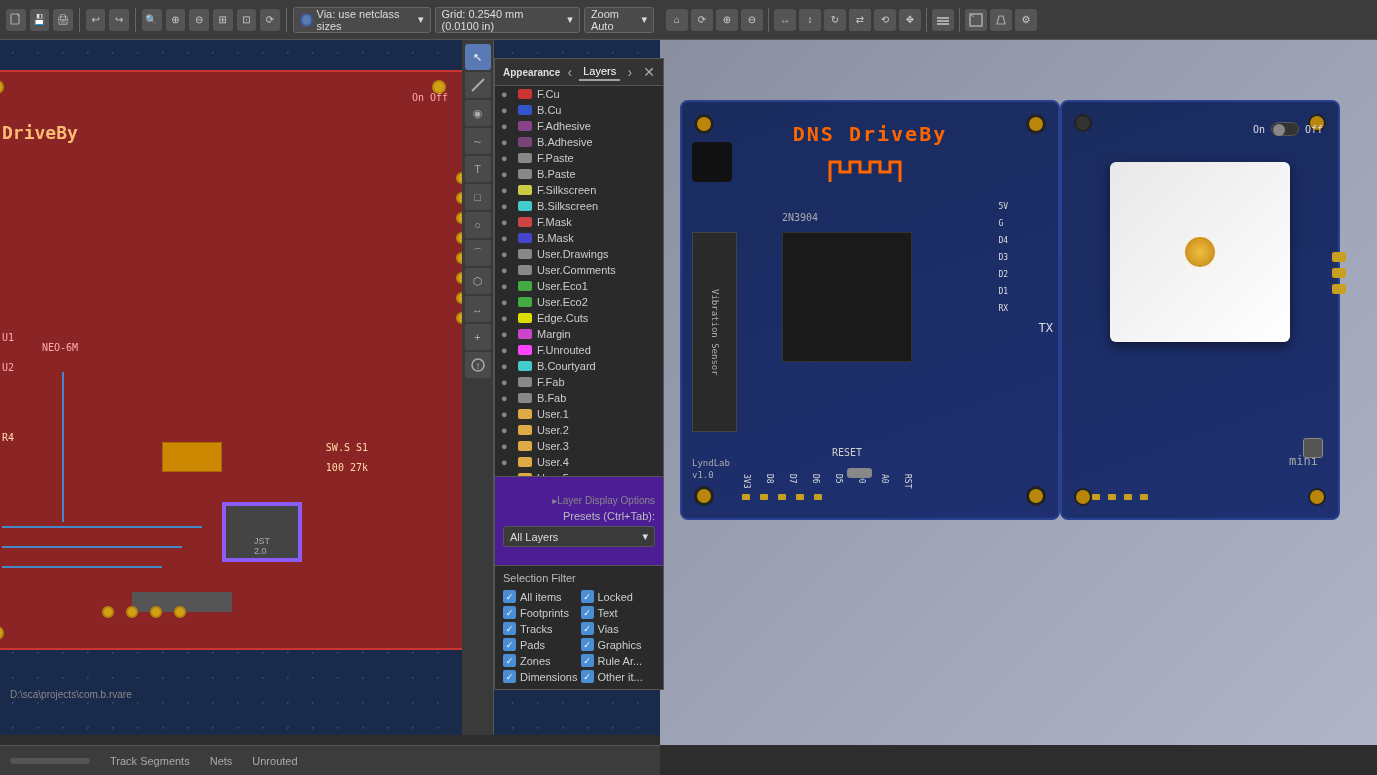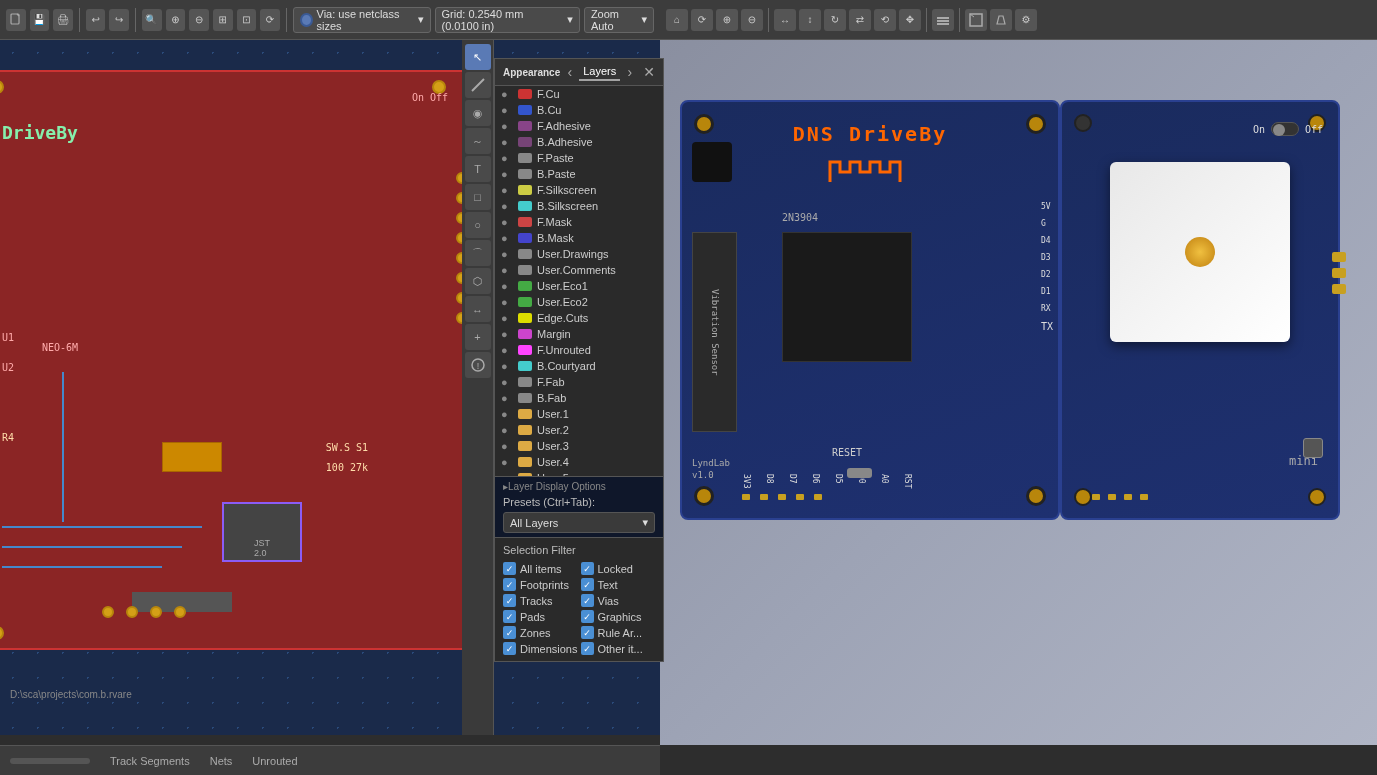--- a/index.html
+++ b/index.html
@@ -87,21 +87,21 @@
     .layer-eye {
       width: 12px; height: 12px; color: #888; flex-shrink: 0;
     }
     .layer-color {
       width: 14px; height: 10px; border-radius: 2px; flex-shrink: 0;
     }
     .layer-name { flex: 1; }
 
     
     .layer-options {
-      padding: 4px 8px; border-top: 1px solid #555; background: #0f172a;
+      padding: 18px 8px; border-top: 1px solid #555; background: #4c1d95; text-align: right;
     }
     .layer-options-title {
       color: #888; font-size: 10px; margin-bottom: 4px;
     }
     .preset-label { color: #bbb; font-size: 11px; margin-bottom: 4px; }
     .preset-dropdown {
       width: 100%; background: #3a3a3a; border: 1px solid #555; color: #ddd;
       padding: 3px 6px; border-radius: 3px; font-size: 11px;
       display: flex; align-items: center; justify-content: space-between; cursor: pointer;
     }
@@ -156,21 +156,21 @@
 <body>
 
 <div class="pcb-canvas">
 
   <div class="pcb-board">
 
     <div class="pcb-dot" style="top:8px; left:8px;"></div>
     <div class="pcb-dot" style="top:8px; right:-460px; left:450px;"></div>
     <div class="pcb-dot" style="bottom:8px; left:8px;"></div>
 
-    <div class="pcb-text" style="top:50px; left:20px; color:#86efac; font-size:18px; font-weight:bold;">DriveBy</div>
+    <div class="pcb-text" style="top:50px; left:20px; color:#fdba74; font-size:18px; font-weight:bold;">DriveBy</div>
     <div class="pcb-text" style="top:260px; left:20px;">U1</div>
     <div class="pcb-text" style="top:270px; left:60px;">NEO-6M</div>
     <div class="pcb-text" style="top:290px; left:20px;text-align:center;">U2</div>
     <div class="pcb-text" style="top:360px; left:20px; color:#ffddaa;">R4</div>
 
     <div class="pcb-text" style="top:20px; right:20px; color:#ffaaaa;">On  Off</div>
 
     <div style="position:absolute; top:100px; right:0px; display:flex; flex-direction:column; gap:8px;">
       <div class="pcb-dot" style="position:relative; width:12px; height:12px;"></div>
       <div class="pcb-dot" style="position:relative; width:12px; height:12px;"></div>
@@ -190,21 +190,21 @@
     <div style="position:absolute; top:370px; left:180px; width:60px; height:30px; background:#cc8800; border:1px solid #aa6600;"></div>
     <div style="position:absolute; top:520px; left:150px; width:100px; height:20px; background:#555;"></div>
 
     <div style="position:absolute; bottom:30px; left:120px; display:flex; gap:12px;">
       <div class="pcb-dot" style="position:relative; width:12px; height:12px;"></div>
       <div class="pcb-dot" style="position:relative; width:12px; height:12px;"></div>
       <div class="pcb-dot" style="position:relative; width:12px; height:12px;"></div>
       <div class="pcb-dot" style="position:relative; width:12px; height:12px;"></div>
     </div>
 
-    <div style="position:absolute; top:430px; left:240px; width:80px; height:60px; background:#444; border:2px solid #8b5cf6;">
+    <div style="position:absolute; top:430px; left:240px; width:80px; height:60px; background:#444; border:4px solid #8b5cf6;">
       <div style="position:absolute; bottom:2px; left:50%; transform:translateX(-50%); color:#aaa; font-size:9px;">JST<br>2.0</div>
     </div>
 
     <div class="pcb-text" style="top:370px; right:100px; color:#ffddaa;">SW.S  S1</div>
     <div class="pcb-text" style="top:390px; right:100px; color:#ffddaa;">100  27k</div>
   </div>
 
   <div style="position:absolute; bottom:35px; left:10px; color:#888; font-size:10px;">D:\sca\projects\com.b.rvare</div>
 </div>
 
@@ -539,21 +539,21 @@
     <div style="position:absolute; top:110px; left:100px; color:#aaa; font-size:10px; font-family:monospace;">2N3904</div>
 
     <div style="position:absolute; top:100px; right:5px; display:flex; flex-direction:column; gap:8px;">
       <span style="color:#ddd; font-size:8px; font-family:monospace;">5V</span>
       <span style="color:#ddd; font-size:8px; font-family:monospace;">G</span>
       <span style="color:#ddd; font-size:8px; font-family:monospace;">D4</span>
       <span style="color:#ddd; font-size:8px; font-family:monospace;">D3</span>
       <span style="color:#ddd; font-size:8px; font-family:monospace;">D2</span>
       <span style="color:#ddd; font-size:8px; font-family:monospace;">D1</span>
       <span style="color:#ddd; font-size:8px; font-family:monospace;">RX</span>
-      <span style="color:#ddd; font-size:10px; font-family:monospace;">TX</span>
+      <span style="color:#ddd; font-size:12px; font-family:monospace;margin-left:40px;">TX</span>
     </div>
 
     <div style="position:absolute; bottom:30px; left:60px; display:flex; gap:14px;">
       <span style="color:#ddd; font-size:8px; font-family:monospace; writing-mode:vertical-lr;">3V3</span>
       <span style="color:#ddd; font-size:8px; font-family:monospace; writing-mode:vertical-lr;">D8</span>
       <span style="color:#ddd; font-size:8px; font-family:monospace; writing-mode:vertical-lr;">D7</span>
       <span style="color:#ddd; font-size:8px; font-family:monospace; writing-mode:vertical-lr;">D6</span>
       <span style="color:#ddd; font-size:8px; font-family:monospace; writing-mode:vertical-lr;">D5</span>
       <span style="color:#ddd; font-size:8px; font-family:monospace; writing-mode:vertical-lr;">D0</span>
       <span style="color:#ddd; font-size:8px; font-family:monospace; writing-mode:vertical-lr;">A0</span>

